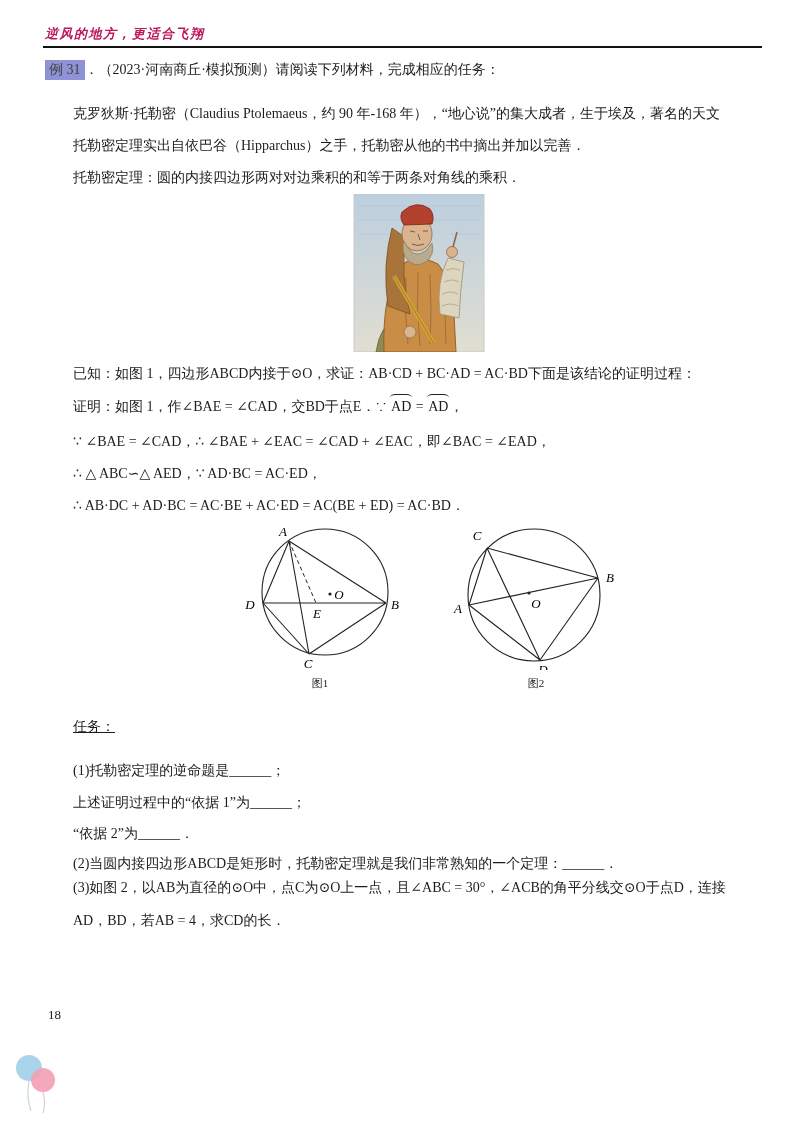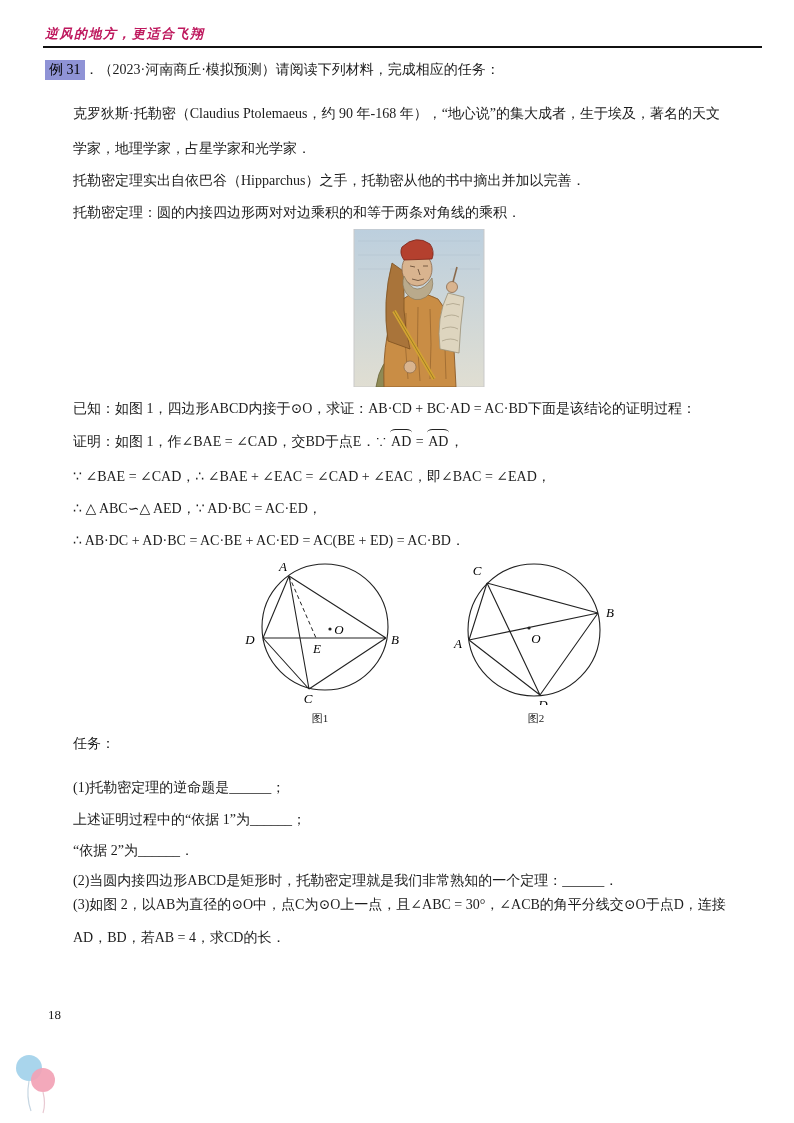--- a/index.html
+++ b/index.html
@@ -4,21 +4,21 @@
 <style>
   html,body{margin:0;padding:0;background:#ffffff;}
   .page{position:relative;width:794px;height:1123px;background:#ffffff;overflow:hidden;
         font-family:"Liberation Serif","DejaVu Serif",serif;color:#1c1c1c;}
   .content{padding:26px 30px 0 45px;}
   .motto{font-family:"DejaVu Sans",sans-serif;font-weight:bold;font-style:italic;
          font-size:13px;letter-spacing:1.5px;color:#be185d;line-height:16px;}
   .rule{border:none;border-top:2.5px solid #111;margin:4px 2px 0 -2px;}
   .line{font-size:14px;line-height:20px;margin:0;white-space:nowrap;}
   .indent{margin-left:28px;}
-  .ex-label{display:inline-block;background:#8f93d6;color:#000000;padding:1px 4px;
+  .ex-label{display:inline-block;background:#8f93d6;color:#404040;padding:1px 4px;
             font-size:14px;line-height:18px;}
   
   .arc{position:relative;display:inline-block;padding:0 1px;}
   .arc::before{content:"";position:absolute;left:0;right:0;top:-3px;height:6px;
                border-top:1.4px solid #222;border-radius:50%/100%;}
   
   .frac{display:inline-block;vertical-align:middle;text-align:center;
         font-size:12px;line-height:1.15;margin:0 3px;}
   .frac .num{display:block;border-bottom:1px solid #222;padding:0 3px;}
   .frac .den{display:block;padding:0 3px;}
@@ -35,21 +35,20 @@
 
 <div class="page">
   <div class="content">
 
     <div class="motto">逆风的地方，更适合飞翔</div>
     <hr class="rule">
 
     <p class="line" style="margin-top:12px;"><span class="ex-label">例 31</span><span>．（2023·河南商丘·模拟预测）请阅读下列材料，完成相应的任务：</span></p>
 
     <p class="line indent" style="margin-top:24px;">克罗狄斯·托勒密（Claudius Ptolemaeus，约 90 年-168 年），“地心说”的集大成者，生于埃及，著名的天文</p>
-    <p class="line indent" style="margin-top:15px;">学家，地理学家，占星学家和光学家．</p>
     <p class="line indent" style="margin-top:12px;">托勒密定理实出自依巴谷（Hipparchus）之手，托勒密从他的书中摘出并加以完善．</p>
     <p class="line indent" style="margin-top:12px;">托勒密定理：圆的内接四边形两对对边乘积的和等于两条对角线的乘积．</p>
 
     <div class="portrait-wrap">
       <svg width="132" height="158" viewBox="0 0 130 158">
         <defs>
           <linearGradient id="pg" x1="0" y1="0" x2="0" y2="1">
             <stop offset="0" stop-color="#bccfde"></stop>
               <stop offset="1" stop-color="#e0ded2"></stop>
           </linearGradient>
@@ -120,21 +119,21 @@
           <text x="30" y="20" text-anchor="middle">C</text>
           <text x="163" y="62" text-anchor="middle">B</text>
           <text x="11" y="93" text-anchor="middle">A</text>
           <text x="96" y="154" text-anchor="middle">D</text>
           <text x="89" y="88" text-anchor="middle">O</text>
         </svg>
         <div class="fig-caption">图2</div>
       </div>
     </div>
 
-    <p class="line indent" style="margin-top:8px;">任务：</p>
+    <p class="line indent" style="margin-top:26px;text-decoration:underline;">任务：</p>
     <p class="line indent" style="margin-top:24px;">(1)托勒密定理的逆命题是______；</p>
     <p class="line indent" style="margin-top:12px;">上述证明过程中的“依据 1”为______；</p>
     <p class="line indent" style="margin-top:11px;">“依据 2”为______．</p>
     <p class="line indent" style="margin-top:10px;">(2)当圆内接四边形ABCD是矩形时，托勒密定理就是我们非常熟知的一个定理：______．</p>
     <p class="line indent" style="margin-top:4px;">(3)如图 2，以AB为直径的⊙O中，点C为⊙O上一点，且∠ABC = 30°，∠ACB的角平分线交⊙O于点D，连接</p>
     <p class="line indent" style="margin-top:13px;">AD，BD，若AB = 4，求CD的长．</p>
   </div>
 
   <div class="balloons">
     <svg width="52" height="62" viewBox="0 0 52 62">

